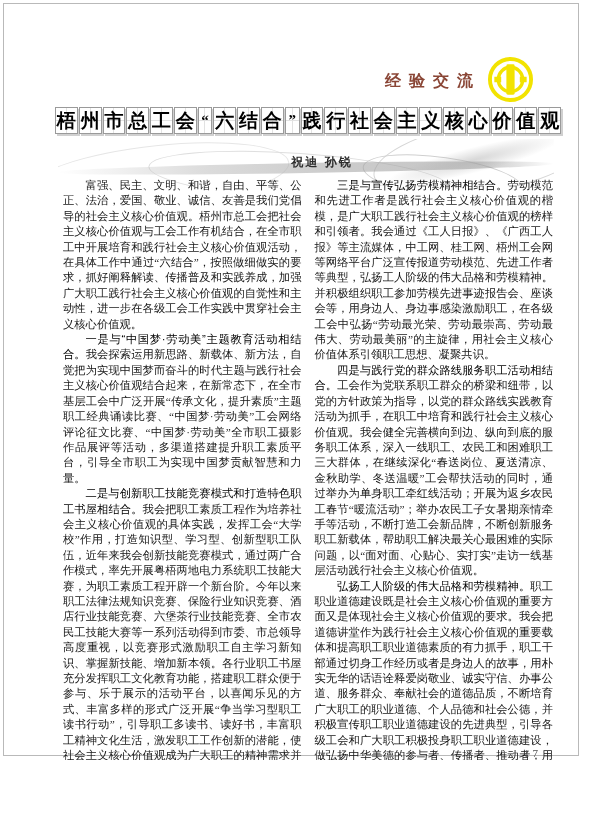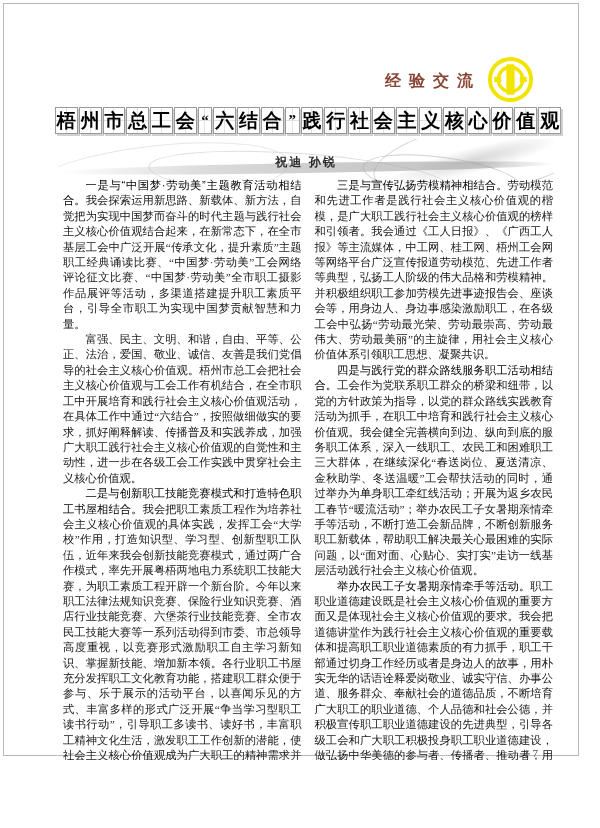--- a/index.html
+++ b/index.html
@@ -51,21 +51,21 @@
     position:absolute;left:0;top:24px;width:100%;height:10px;
     background:linear-gradient(to right, rgba(200,200,200,0) 0%, rgba(190,190,190,.55) 30%, rgba(170,170,170,.6) 55%, rgba(150,150,150,.55) 85%, rgba(200,200,200,0) 100%);
     border-radius:50%;transform:rotate(-1deg);
   }
   .streak2{
     position:absolute;right:-10px;top:8px;width:180px;height:26px;
     background:radial-gradient(ellipse at center, rgba(175,175,175,.5) 0%, rgba(255,255,255,0) 70%);
     transform:rotate(-14deg);
   }
   .authors{
-    position:absolute;left:0;top:15px;width:100%;text-align:center;
+    position:absolute;left:16px;top:15px;width:100%;text-align:center;
     font-size:12px;font-weight:700;color:#2c2c2c;letter-spacing:2px;
     font-family:"Liberation Sans", sans-serif;
   }
   
   .article{
     position:absolute;top:178px;left:63px;width:490px;height:617px;
     column-count:2;column-gap:13px;column-fill:auto;
     font-size:11.3px;line-height:15.4px;text-align:justify;
     color:#161616;overflow:hidden;
   }
@@ -127,22 +127,22 @@
     <div class="swirl s1"></div>
     <div class="swirl s2"></div>
     <div class="swirl s3"></div>
     <div class="swirl s4"></div>
     <div class="streak"></div>
     <div class="streak2"></div>
     <div class="authors">祝迪  孙锐</div>
   </div>
 
   <div class="article">
+      <p>富强、民主、文明、和谐，自由、平等、公正、法治，爱国、敬业、诚信、友善是我们党倡导的社会主义核心价值观。梧州市总工会把社会主义核心价值观与工会工作有机结合，在全市职工中开展培育和践行社会主义核心价值观活动，在具体工作中通过“六结合”，按照做细做实的要求，抓好阐释解读、传播普及和实践养成，加强广大职工践行社会主义核心价值观的自觉性和主动性，进一步在各级工会工作实践中贯穿社会主义核心价值观。</p>
       <p><b class="lead">一是与“中国梦·劳动美”主题教育活动相结合。</b>我会探索运用新思路、新载体、新方法，自觉把为实现中国梦而奋斗的时代主题与践行社会主义核心价值观结合起来，在新常态下，在全市基层工会中广泛开展“传承文化，提升素质”主题职工经典诵读比赛、“中国梦·劳动美”工会网络评论征文比赛、“中国梦·劳动美”全市职工摄影作品展评等活动，多渠道搭建提升职工素质平台，引导全市职工为实现中国梦贡献智慧和力量。</p>
-      <p>富强、民主、文明、和谐，自由、平等、公正、法治，爱国、敬业、诚信、友善是我们党倡导的社会主义核心价值观。梧州市总工会把社会主义核心价值观与工会工作有机结合，在全市职工中开展培育和践行社会主义核心价值观活动，在具体工作中通过“六结合”，按照做细做实的要求，抓好阐释解读、传播普及和实践养成，加强广大职工践行社会主义核心价值观的自觉性和主动性，进一步在各级工会工作实践中贯穿社会主义核心价值观。</p>
       <p><b class="lead">二是与创新职工技能竞赛模式和打造特色职工书屋相结合。</b>我会把职工素质工程作为培养社会主义核心价值观的具体实践，发挥工会“大学校”作用，打造知识型、学习型、创新型职工队伍，近年来我会创新技能竞赛模式，通过两广合作模式，率先开展粤梧两地电力系统职工技能大赛，为职工素质工程开辟一个新台阶。今年以来职工法律法规知识竞赛、保险行业知识竞赛、酒店行业技能竞赛、六堡茶行业技能竞赛、全市农民工技能大赛等一系列活动得到市委、市总领导高度重视，以竞赛形式激励职工自主学习新知识、掌握新技能、增加新本领。各行业职工书屋充分发挥职工文化教育功能，搭建职工群众便于参与、乐于展示的活动平台，以喜闻乐见的方式、丰富多样的形式广泛开展“争当学习型职工读书行动”，引导职工多读书、读好书，丰富职工精神文化生活，激发职工工作创新的潜能，使社会主义核心价值观成为广大职工的精神需求并且转变为自觉行动。</p>
       <p><b class="lead">三是与宣传弘扬劳模精神相结合。</b>劳动模范和先进工作者是践行社会主义核心价值观的楷模，是广大职工践行社会主义核心价值观的榜样和引领者。我会通过《工人日报》、《广西工人报》等主流媒体，中工网、桂工网、梧州工会网等网络平台广泛宣传报道劳动模范、先进工作者等典型，弘扬工人阶级的伟大品格和劳模精神。并积极组织职工参加劳模先进事迹报告会、座谈会等，用身边人、身边事感染激励职工，在各级工会中弘扬“劳动最光荣、劳动最崇高、劳动最伟大、劳动最美丽”的主旋律，用社会主义核心价值体系引领职工思想、凝聚共识。</p>
       <p><b class="lead">四是与践行党的群众路线服务职工活动相结合。</b>工会作为党联系职工群众的桥梁和纽带，以党的方针政策为指导，以党的群众路线实践教育活动为抓手，在职工中培育和践行社会主义核心价值观。我会健全完善横向到边、纵向到底的服务职工体系，深入一线职工、农民工和困难职工三大群体，在继续深化“春送岗位、夏送清凉、金秋助学、冬送温暖”工会帮扶活动的同时，通过举办为单身职工牵红线活动；开展为返乡农民工春节“暖流活动”；举办农民工子女暑期亲情牵手等活动，不断打造工会新品牌，不断创新服务职工新载体，帮助职工解决最关心最困难的实际问题，以“面对面、心贴心、实打实”走访一线基层活动践行社会主义核心价值观。</p>
-      <p><b class="lead">举办农民工子女暑期亲情牵手等活动。</b>职工职业道德建设既是社会主义核心价值观的重要方面又是体现社会主义核心价值观的要求。我会把道德讲堂作为践行社会主义核心价值观的重要载体和提高职工职业道德素质的有力抓手，职工干部通过切身工作经历或者是身边人的故事，用朴实无华的话语诠释爱岗敬业、诚实守信、办事公道、服务群众、奉献社会的道德品质，不断培育广大职工的职业道德、个人品德和社会公德，并积极宣传职工职业道德建设的先进典型，引导各级工会和广大职工积极投身职工职业道德建设，做弘扬中华美德的参与者、传播者、推动者，用实际行动积极践行社会主义核心价值观，以实际行动向社会传递正能量、好声音。</p>
+      <p><b class="lead">弘扬工人阶级的伟大品格和劳模精神。</b>职工职业道德建设既是社会主义核心价值观的重要方面又是体现社会主义核心价值观的要求。我会把道德讲堂作为践行社会主义核心价值观的重要载体和提高职工职业道德素质的有力抓手，职工干部通过切身工作经历或者是身边人的故事，用朴实无华的话语诠释爱岗敬业、诚实守信、办事公道、服务群众、奉献社会的道德品质，不断培育广大职工的职业道德、个人品德和社会公德，并积极宣传职工职业道德建设的先进典型，引导各级工会和广大职工积极投身职工职业道德建设，做弘扬中华美德的参与者、传播者、推动者，用实际行动积极践行社会主义核心价值观，以实际行动向社会传递正能量、好声音。</p>
     </div>
 
   <div class="page-number">17</div>
 </div>
 
 </body></html>

